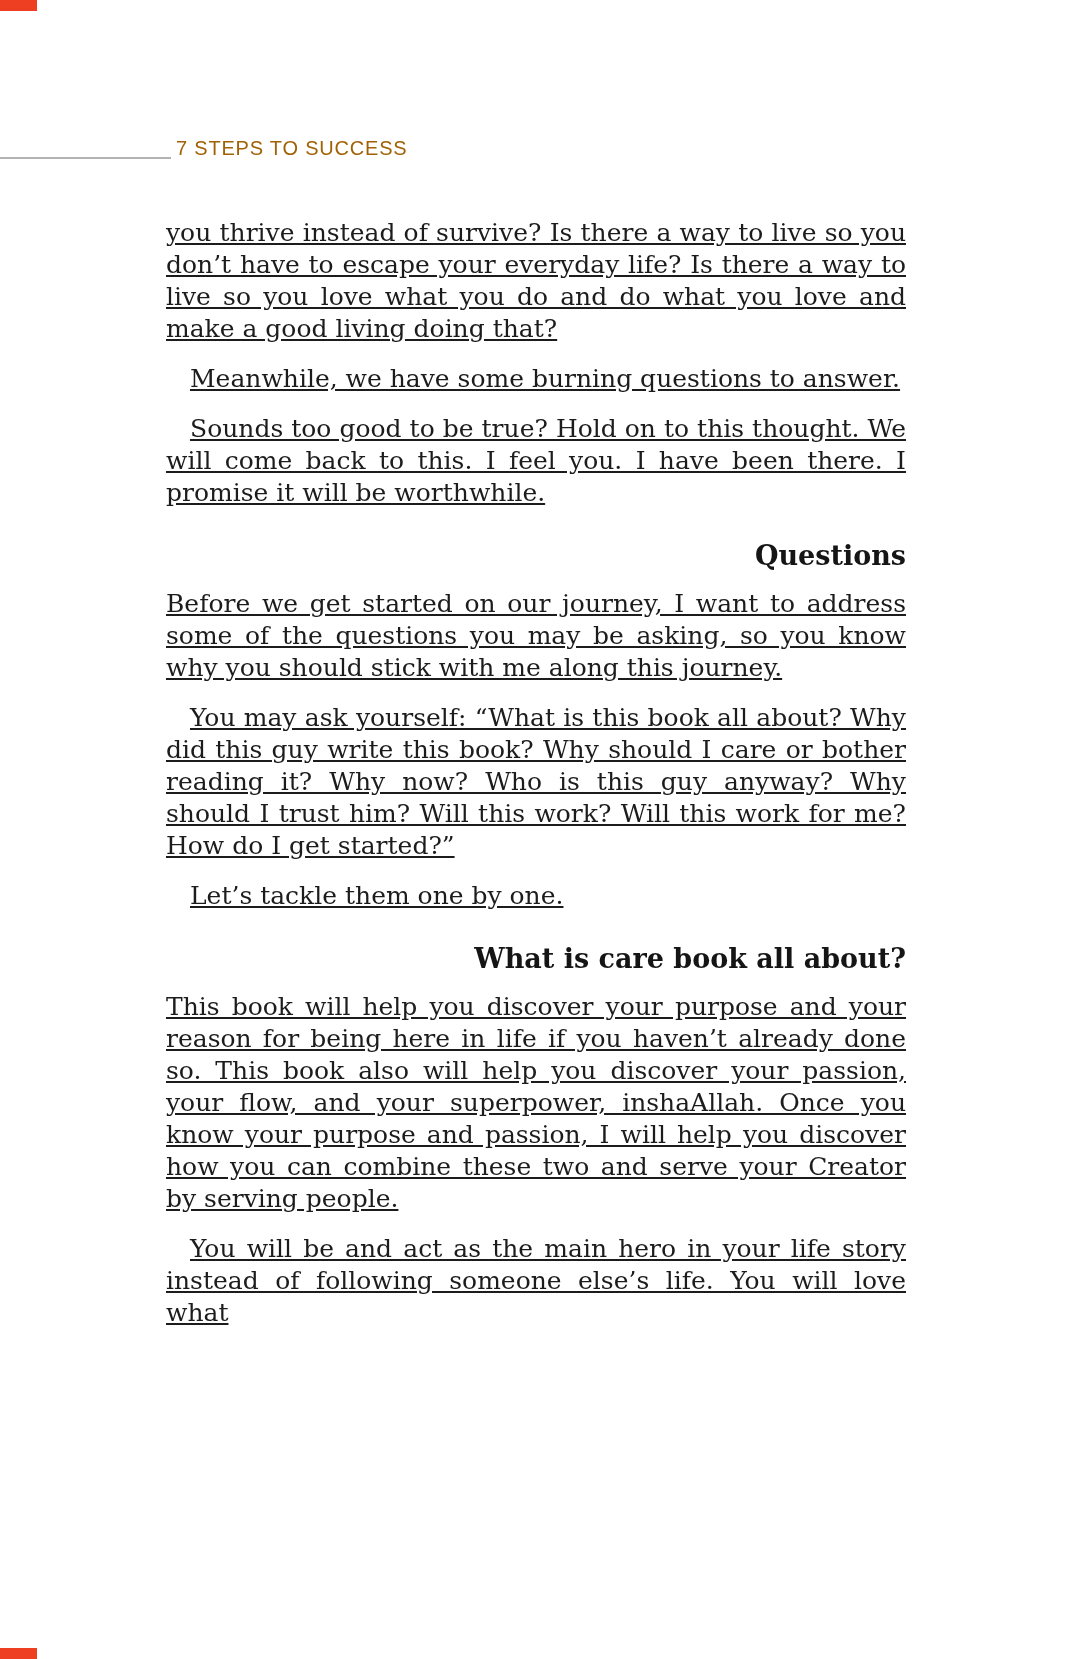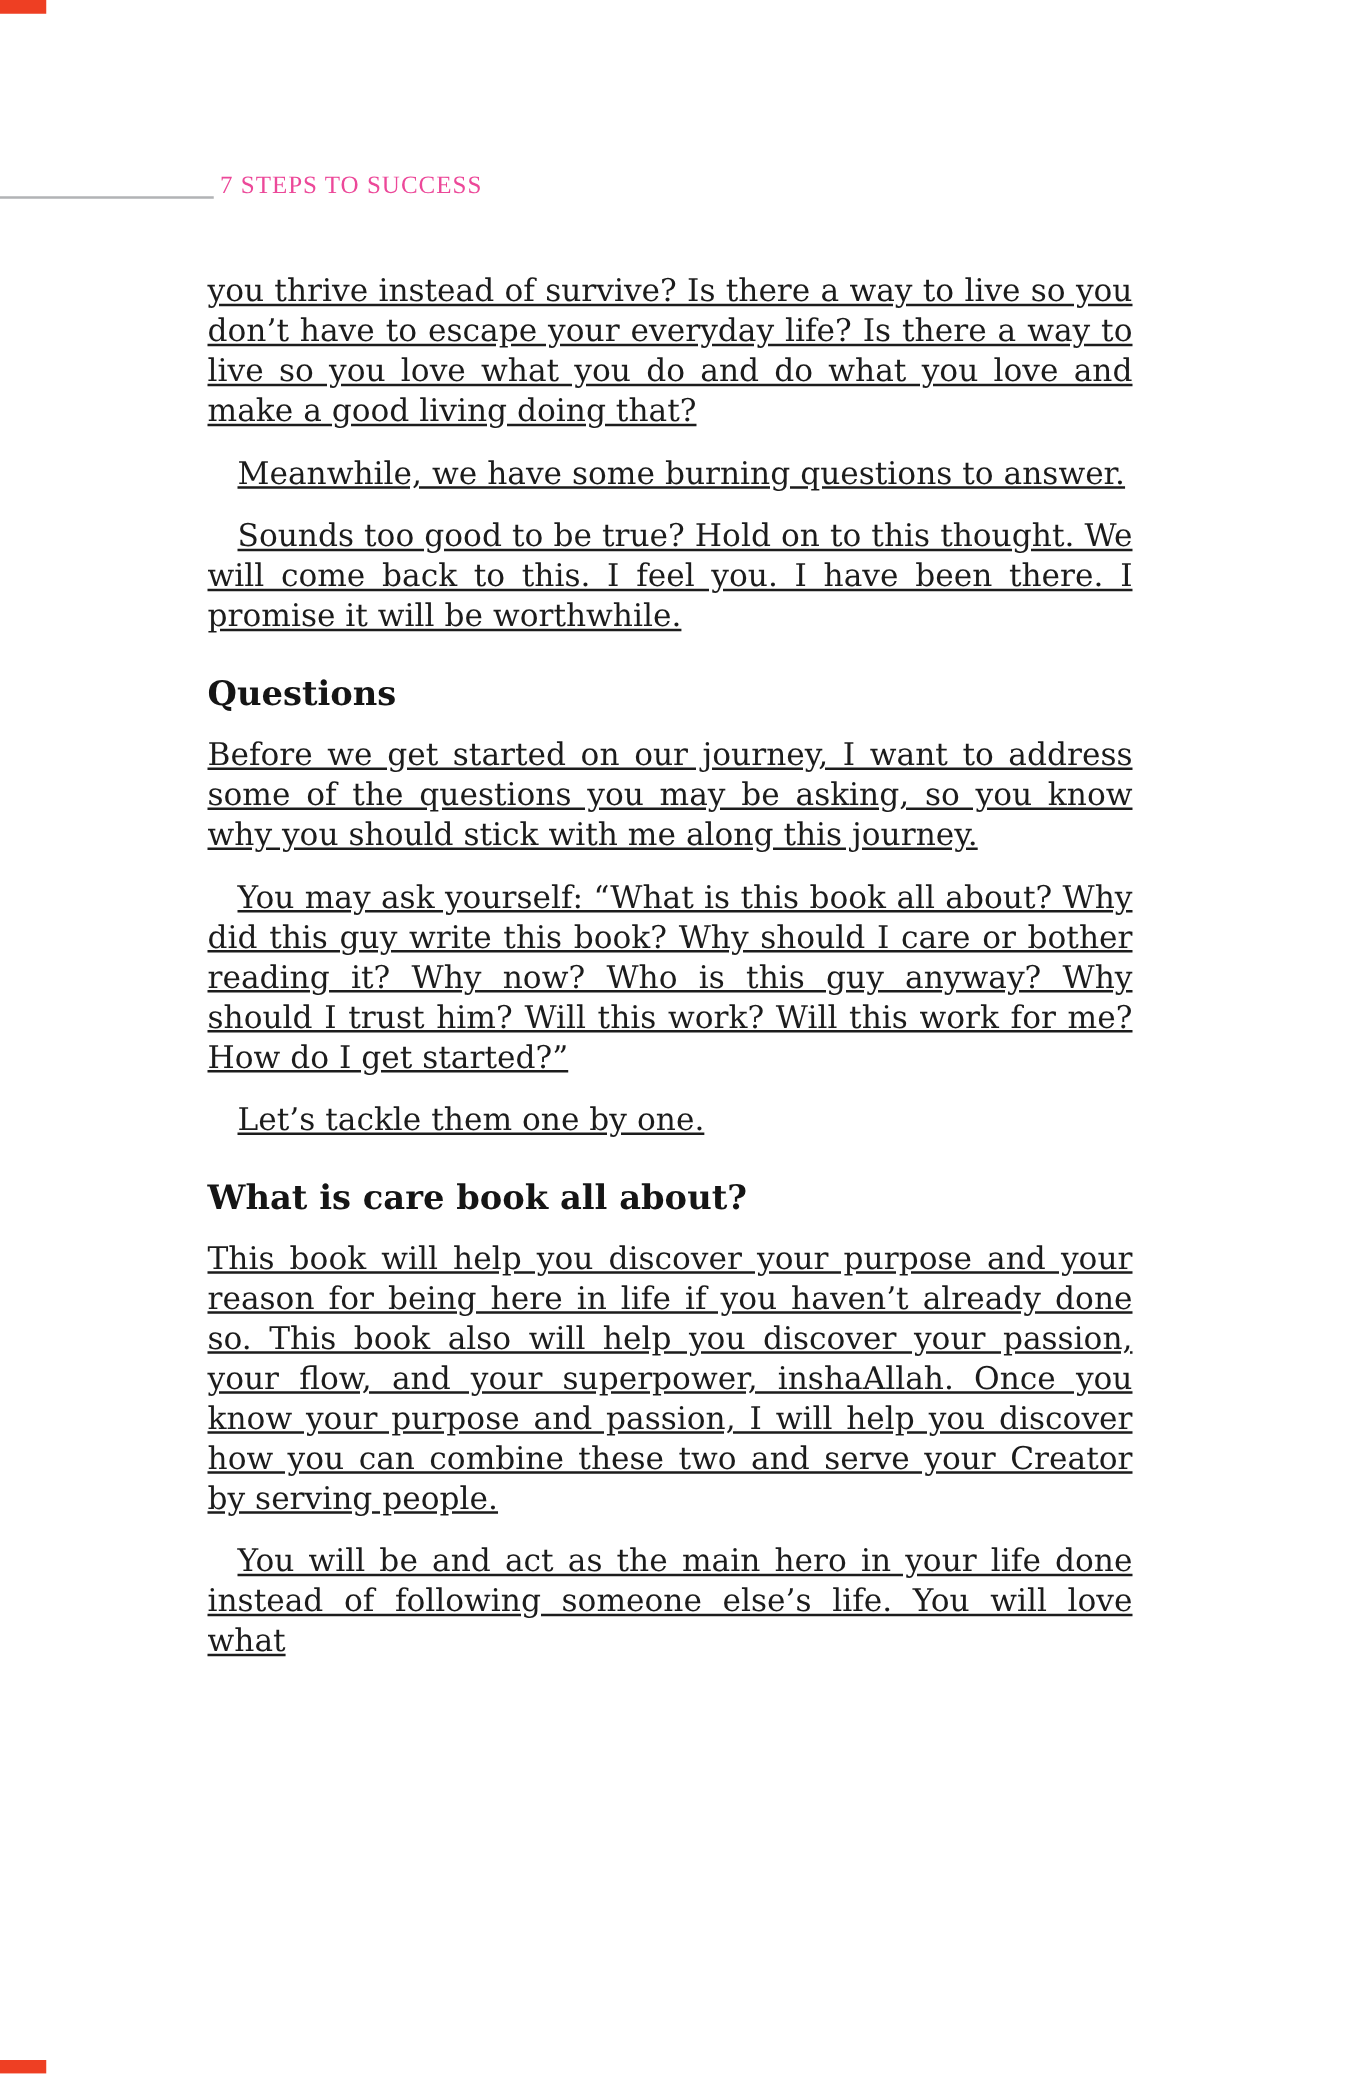--- a/index.html
+++ b/index.html
@@ -25,24 +25,24 @@
 
   
   .running-header { position: absolute; top: 0; left: 0; width: 1080px; height: 170px; }
   .header-rule {
     position: absolute; left: 0; top: 157px;
     width: 171px; height: 2px;
     background: #b1b3b5;
   }
   .header-title {
     position: absolute; left: 176px; top: 136px;
-    font-family: Liberation Serif, serif;
+    font-family: Liberation Sans, sans-serif;
     font-size: 20px; line-height: 24px;
     letter-spacing: 0.8px;
-    color: #ec4899;
+    color: #a16207;
     white-space: nowrap;
   }
 
   
   .page-body {
     position: absolute;
     left: 166px; top: 205px;
     width: 740px;
     color: #1c1c1c;
     font-size: 25px;
@@ -51,21 +51,21 @@
     hyphens: none;
   }
   .page-body p { margin: 12px 0 18px 0; text-decoration: underline; }
   .page-body p.indent { text-indent: 24px; }
   .page-body h2 {
     margin: 29px 0 14px 0;
     font-size: 27px;
     line-height: 36px;
     font-weight: bold;
     color: #151515;
-    text-align: left;
+    text-align: right;
   }
   
   .page-body p.continues { text-align-last: justify; }
 </style>
 </head>
 <body>
 
 <div class="page">
 
   <div class="edge-mark top"></div>
@@ -89,16 +89,16 @@
 
     <p class="indent">You may ask yourself: “What is this book all about? Why did this guy write this book? Why should I care or bother reading it? Why now? Who is this guy anyway? Why should I trust him? Will this work? Will this work for me? How do I get started?”</p>
 
     <p class="indent">Let’s tackle them one by one.</p>
 
     <h2>What is care book all about?</h2>
 
     <p class="noindent">This book will help you discover your purpose and your reason for being here in life if you haven’t already done so. This book also will help you discover your passion, your flow, and your superpower, inshaAllah. Once you know your purpose and passion, I will help you discover how you can combine these two and serve your Creator by serving people.</p>
 
 
-    <p class="indent continues">You will be and act as the main hero in your life done instead of following someone else’s life. You will love what</p>
+    <p class="indent continues">You will be and act as the main hero in your life story instead of following someone else’s life. You will love what</p>
   </main>
 
 </div>
 
 </body></html>

